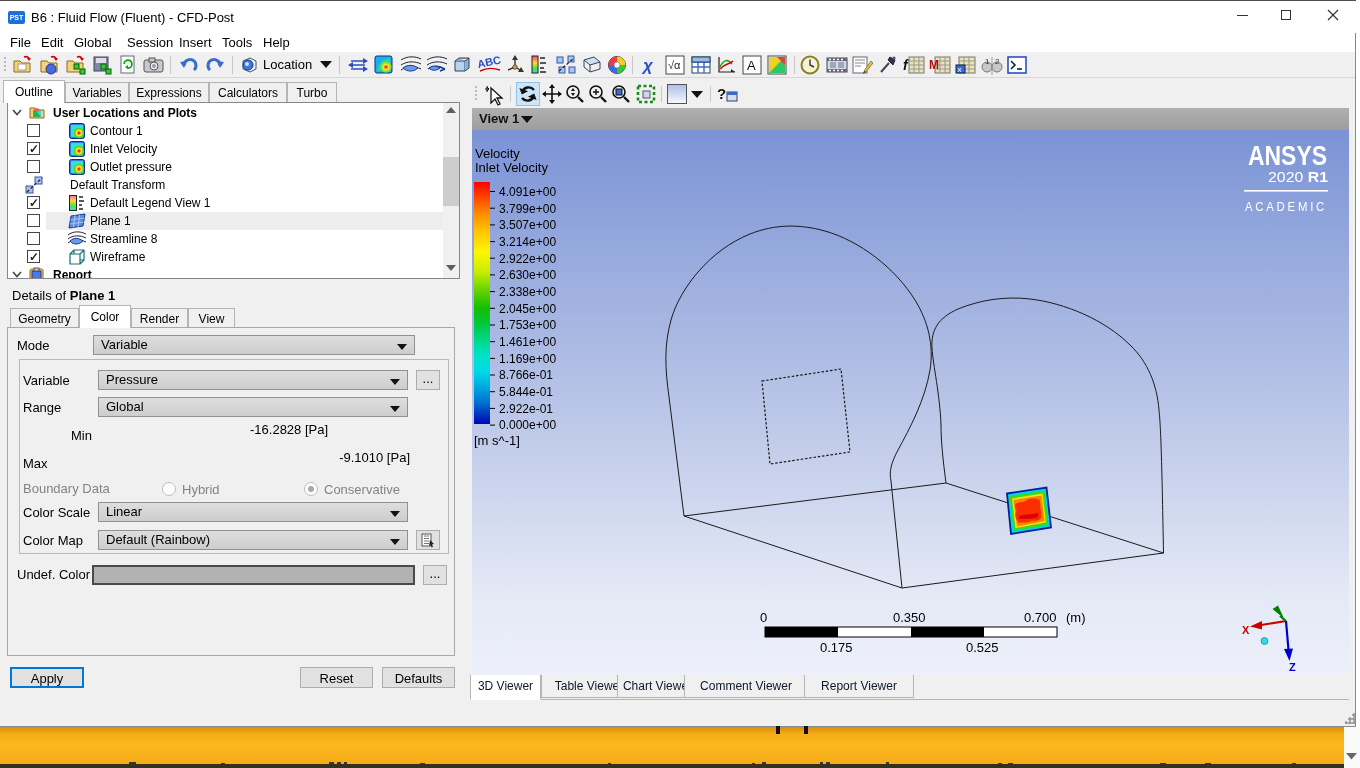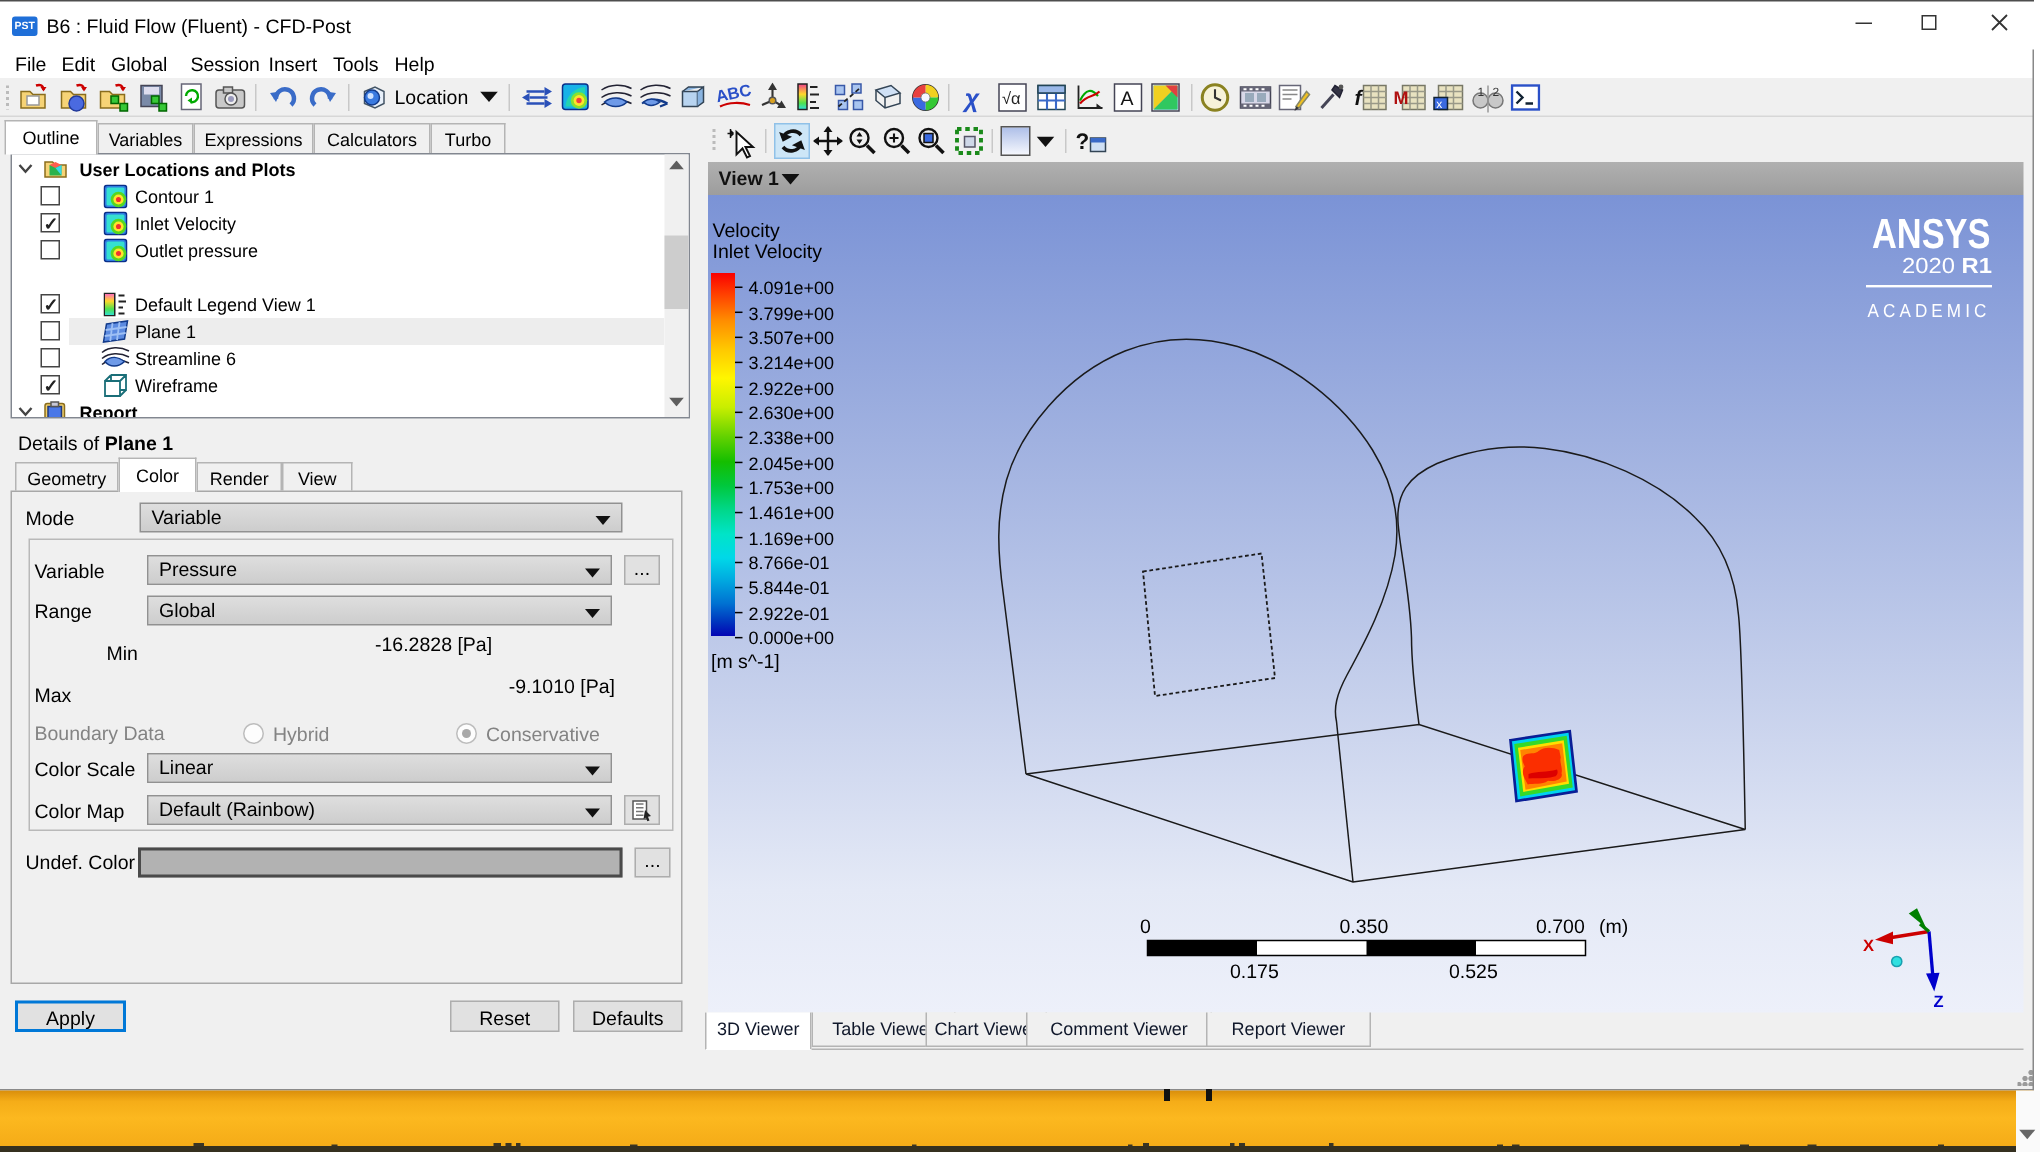--- a/index.html
+++ b/index.html
@@ -318,20 +318,28 @@
     <svg class="abs" style="left:62px; top:1px;" width="16" height="16">
       <rect x="0.5" y="0.5" width="15" height="15" rx="2" fill="#2f7de0" stroke="#0a2f8a"></rect>
       <rect x="2" y="2" width="12" height="12" rx="1" fill="#35e0d0"></rect>
       <circle cx="10" cy="10" r="5.2" fill="#55d820"></circle>
         <circle cx="10" cy="10" r="3.4" fill="#ffe32b"></circle>
         <circle cx="10" cy="10" r="1.7" fill="#f03030"></circle>
     </svg>
     <span class="txt" style="left:83px; top:2px;">Outlet pressure</span>
   </div>
 
+  <div class="trow" style="top:73px;">
+    <svg class="abs" style="left:18px; top:0px;" width="20" height="18">
+      <rect x="10" y="1" width="7" height="7" fill="#a8c4f0" stroke="#3858a8"></rect>
+      <rect x="1" y="10" width="7" height="7" fill="#a8c4f0" stroke="#3858a8"></rect>
+      <path d="M2,16 L17,2" stroke="#222" stroke-width="1.2" stroke-dasharray="3,2"></path>
+    </svg>
+    <span class="txt" style="left:63px; top:2px;">Default Transform</span>
+  </div>
 
   <div class="trow" style="top:91px;">
     <span class="cb" style="left:20px;">
         <span class="ck">✓</span>
       </span>
     <svg class="abs" style="left:62px; top:1px;" width="18" height="16">
       <defs>
           <linearGradient id="lgic" x1="0" y1="0" x2="0" y2="1">
         <stop offset="0" stop-color="#ff64c8"></stop>
             <stop offset="0.35" stop-color="#ffd82a"></stop>
@@ -353,21 +361,21 @@
     </svg>
     <span class="txt" style="left:83px; top:2px;">Plane  1</span>
   </div>
 
   <div class="trow" style="top:127px;">
     <span class="cb" style="left:20px;"></span>
     <svg class="abs" style="left:60px; top:1px;" width="20" height="16">
       <path d="M1,4 C6,0 13,0 19,3 M1,8 C6,4 13,4 19,7 M1,12 C6,8 13,8 19,11" stroke="#223" stroke-width="1" fill="none"></path>
       <path d="M3,10 C7,6 12,7 16,10 C12,14 6,14 3,10 Z" fill="#6e9ae8" stroke="#123a8a"></path>
     </svg>
-    <span class="txt" style="left:83px; top:2px;">Streamline  6</span>
+    <span class="txt" style="left:83px; top:2px;">Streamline  8</span>
   </div>
 
   <div class="trow" style="top:145px;">
     <span class="cb" style="left:20px;">
         <span class="ck">✓</span>
       </span>
     <svg class="abs" style="left:62px; top:1px;" width="16" height="16">
       <path d="M1,5 L11,5 L11,15 L1,15 Z M5,1 L15,1 L15,11 L11,11 M5,1 L1,5 M15,1 L11,5 M5,1 L5,5 M15,11 L11,15" stroke="#1a6e78" stroke-width="1.2" fill="none"></path>
     </svg>
     <span class="txt" style="left:83px; top:2px;">Wireframe</span>

